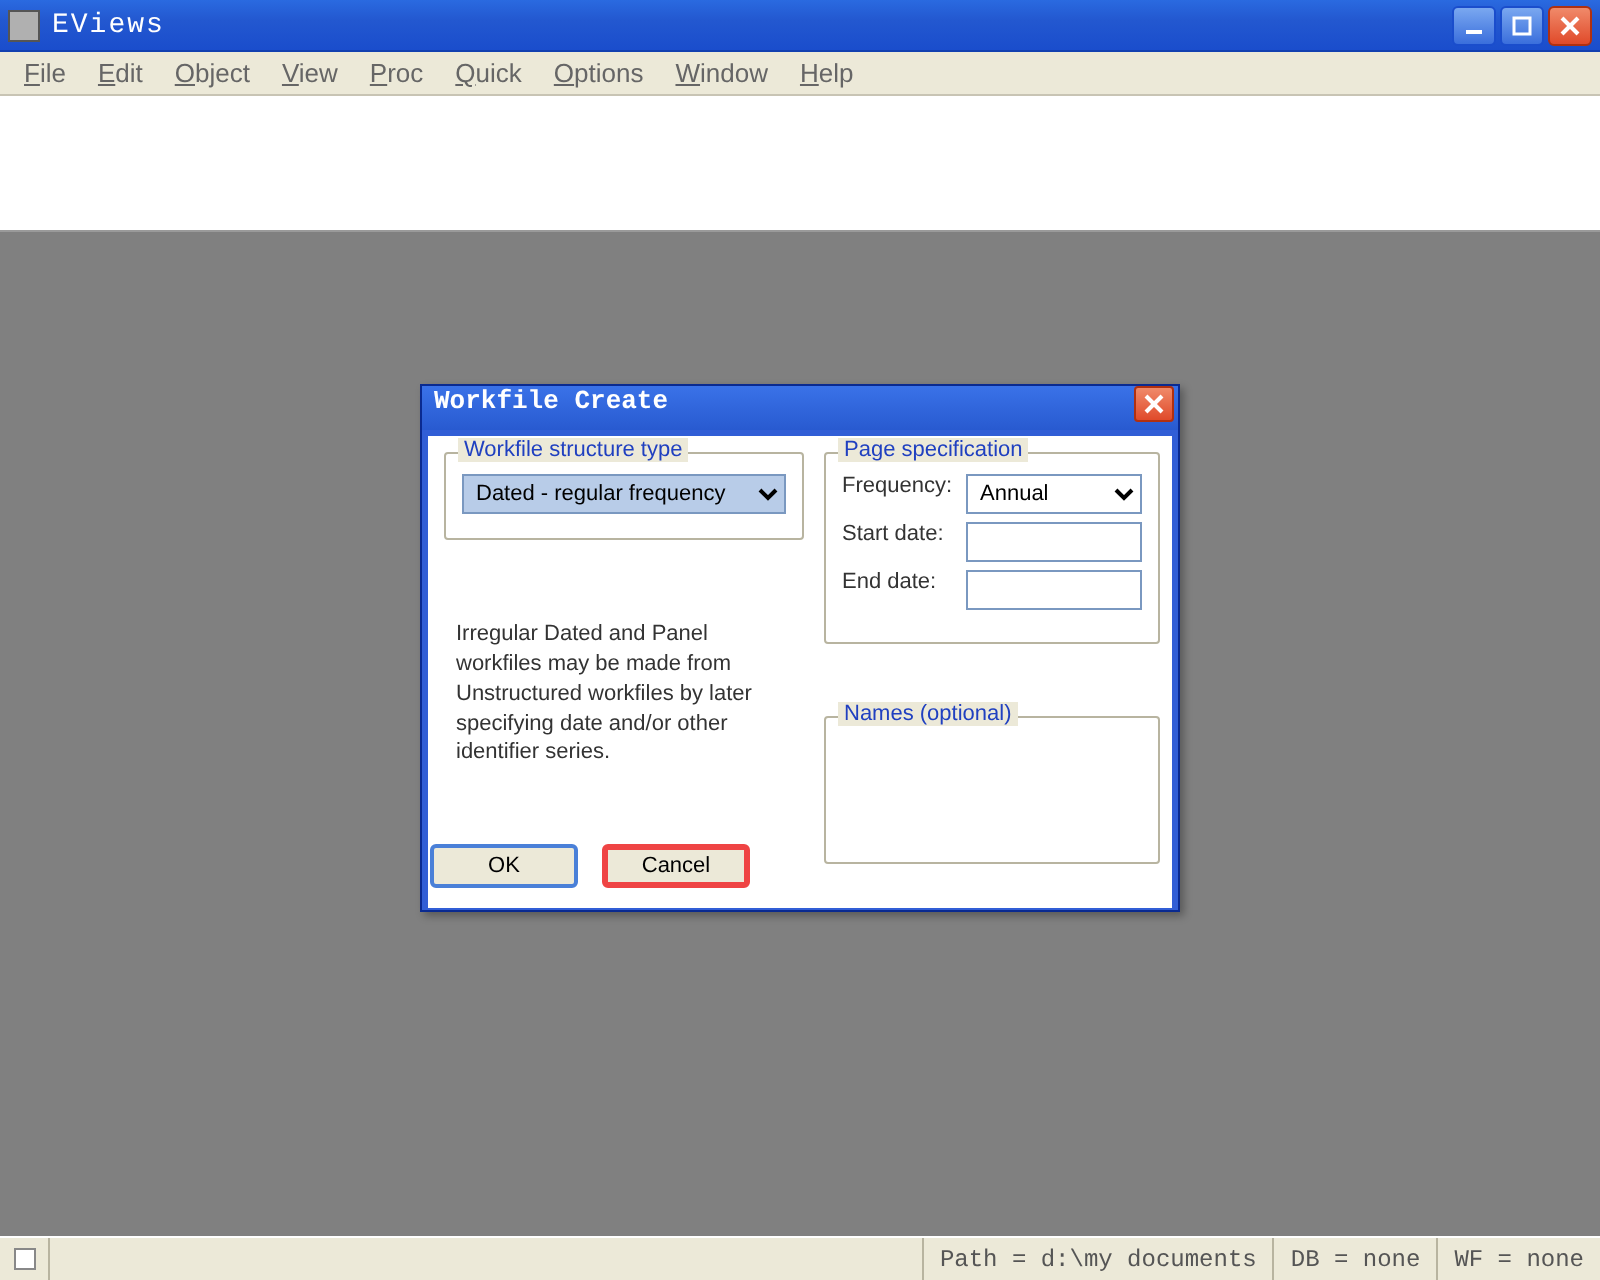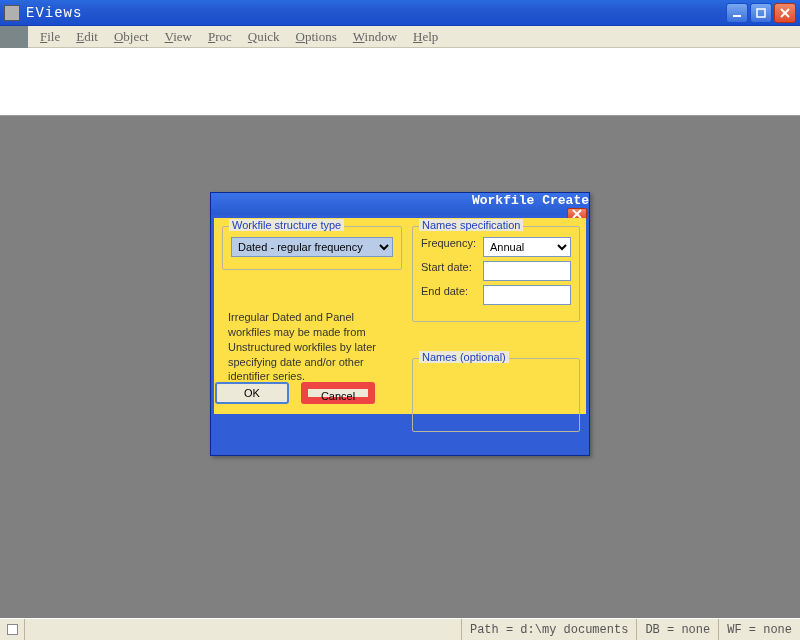--- a/index.html
+++ b/index.html
@@ -50,24 +50,23 @@
   .ctrlbtn svg { width: 10px; height: 10px; }
 
   
   .menubar {
     height: 22px;
     background: #ece9d8;
     border-bottom: 1px solid #c8c4b4;
     display: flex;
     align-items: center;
     padding-left: 4px;
-    font-family: Liberation Serif, serif;
+    font-family: Liberation Sans, sans-serif;
     font-size: 13px;
     color: #666;
-    margin-left: 28px;
   }
   .menubar .mi {
     padding: 2px 8px;
   }
   .menubar .ul { text-decoration: underline; }
 
   
   .toolbar {
     height: 68px;
     background: #fff;
@@ -88,42 +87,41 @@
     left: 210px;
     width: 380px;
     height: 264px;
     background: #315ed6;
     border: 1px solid #0a2a90;
     box-shadow: 2px 2px 4px rgba(0,0,0,0.3);
   }
   .dialog-title {
     height: 22px;
     display: flex;
-    align-items: flex-end;
+    align-items: flex-start;
     background: linear-gradient(to bottom, #3a72e8, #285ad0);
     color: #fff;
     font-family: "Courier New", monospace;
     font-weight: bold;
     padding-left: 6px;
     font-size: 13px;
-    flex-direction: column;
   }
   .dialog-title .spacer { flex: 1; }
   .dialog-title .xbtn {
     width: 20px; height: 18px;
     background: linear-gradient(to bottom, #f08a6a, #e04a2a);
     border: 1px solid #b03010;
     border-radius: 2px;
     margin-right: 2px;
     display: flex; align-items: center; justify-content: center;
   }
   .dialog-body {
     margin: 3px;
-    height: 196px;
-    background: #fde047;
+    height: 236px;
+    background: #ffffff;
     position: relative;
   }
 
   
   .groupbox {
     border: 1px solid #b8b4a0;
     border-radius: 2px;
     margin: 0;
     padding: 10px 8px 8px 8px;
     position: absolute;
@@ -174,21 +172,21 @@
     bottom: 10px;
     left: 1px;
     display: flex;
     gap: 12px;
   }
   .dlg-buttons button {
     width: 74px;
     height: 22px;
     font-size: 11px;
     background: #ece9d8;
-    border: 7px solid #ef4444;
+    border: 3px solid #ef4444;
     border-radius: 3px;
   }
   .dlg-buttons button:first-child {
     border: 2px solid #4a80d8;
   }
 
   
   .statusbar {
     height: 22px;
     background: #ece9d8;
@@ -273,21 +271,21 @@
     <div class="dialog-body">
 
       <div class="groupbox gb-structure">
         <div class="legend">Workfile structure type</div>
         <select>
           <option>Dated - regular frequency</option>
         </select>
       </div>
 
       <div class="groupbox gb-datespec">
-        <div class="legend">Names specification</div>
+        <div class="legend">Page specification</div>
         <div class="formrow">
           <label>Frequency:</label>
           <select>
             <option>Annual</option>
           </select>
         </div>
         <div class="formrow">
           <label>Start date:</label>
           <input type="text" value="" style="">
         </div>

